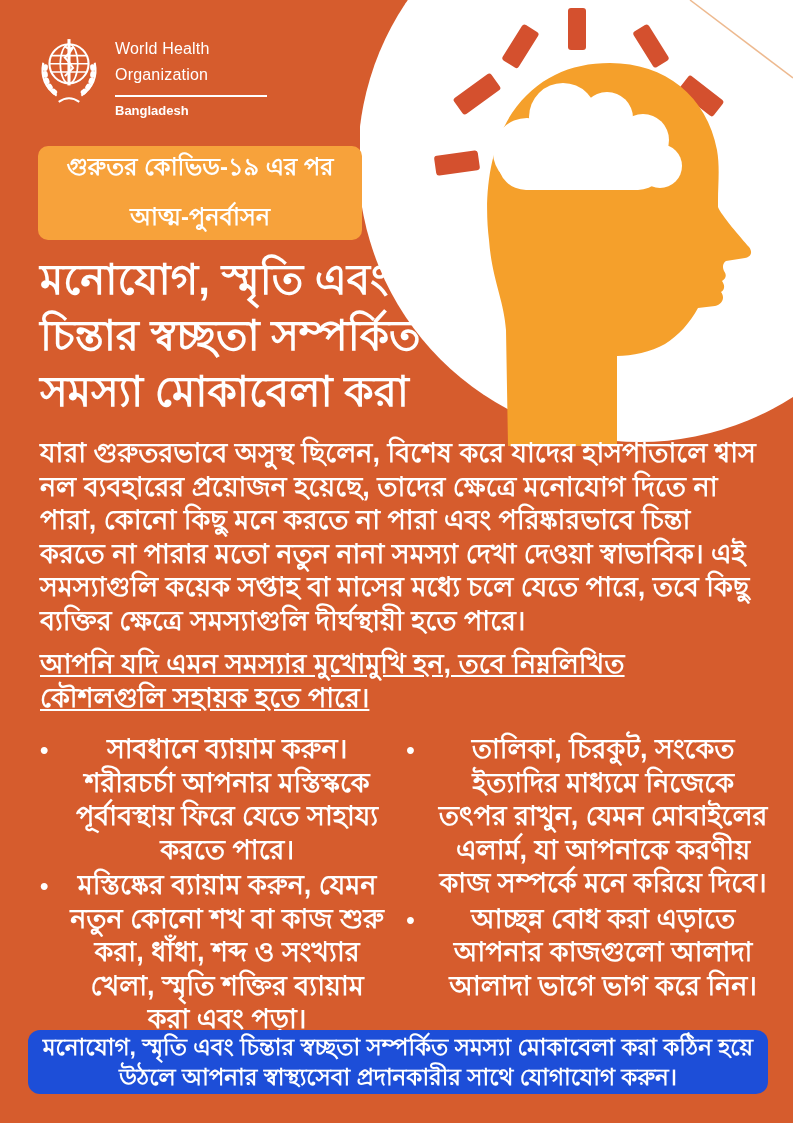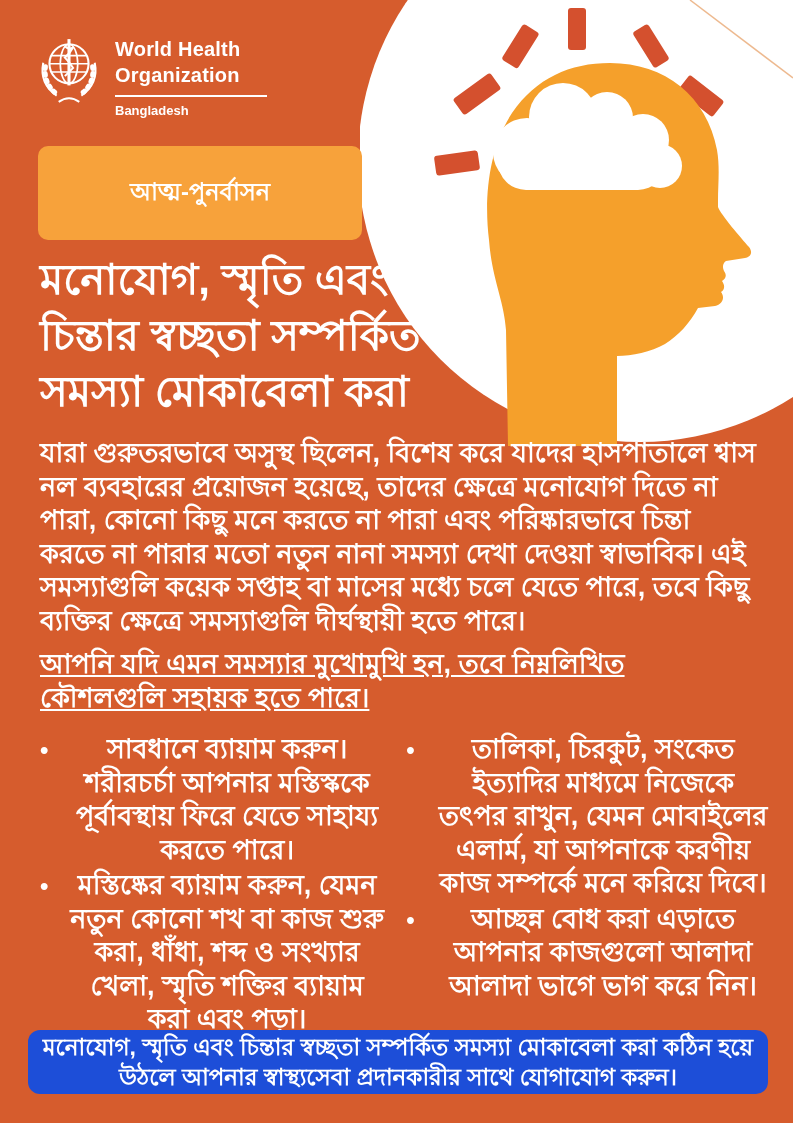--- a/index.html
+++ b/index.html
@@ -11,21 +11,21 @@
   }
   .abs{position:absolute;}
 
   
   .hero{top:0;right:0;width:433px;height:446px;pointer-events:none;}
 
   
   .who-logo{left:36px;top:36px;display:flex;align-items:flex-start;gap:13px;}
   .who-emblem{width:66px;height:70px;flex:0 0 auto;}
   .who-text{display:flex;flex-direction:column;}
-  .who-name{font-size:20px;font-weight:bold;line-height:26px;letter-spacing:.2px;}
+  .who-name{font-size:16px;font-weight:normal;line-height:26px;letter-spacing:.2px;}
   .who-sep{height:2px;background:#FFFFFF;width:152px;margin:7px 0 6px 0;border:none;}
   .who-country{font-size:13px;font-weight:bold;}
 
   
   .banner{
     left:38px;top:146px;width:324px;height:94px;
     background:#F7A23B;border-radius:10px;
     display:flex;flex-direction:column;align-items:center;justify-content:center;gap:10px;
     font-weight:bold;font-size:24px;text-align:center;
   }
@@ -98,20 +98,21 @@
   </svg>
   <div class="who-text">
     <div class="who-name">World Health</div>
     <div class="who-name">Organization</div>
     <div class="who-sep"></div>
     <div class="who-country">Bangladesh</div>
   </div>
 </div>
 
 <div class="abs banner">
+  <div>গুরুতর কোভিড-১৯ এর পর</div>
   <div>আত্ম-পুনর্বাসন</div>
 </div>
 
 <div class="abs heading">
   <div>মনোযোগ, স্মৃতি এবং</div>
   <div>চিন্তার স্বচ্ছতা সম্পর্কিত</div>
   <div>সমস্যা মোকাবেলা করা</div>
 </div>
 
 <div class="abs para para1">যারা গুরুতরভাবে অসুস্থ ছিলেন, বিশেষ করে যাদের হাসপাতালে শ্বাস নল ব্যবহারের প্রয়োজন হয়েছে, তাদের ক্ষেত্রে মনোযোগ দিতে না পারা, কোনো কিছু মনে করতে না পারা এবং পরিষ্কারভাবে চিন্তা করতে না পারার মতো নতুন নানা সমস্যা দেখা দেওয়া স্বাভাবিক। এই সমস্যাগুলি কয়েক সপ্তাহ বা মাসের মধ্যে চলে যেতে পারে, তবে কিছু ব্যক্তির ক্ষেত্রে সমস্যাগুলি দীর্ঘস্থায়ী হতে পারে।</div>

